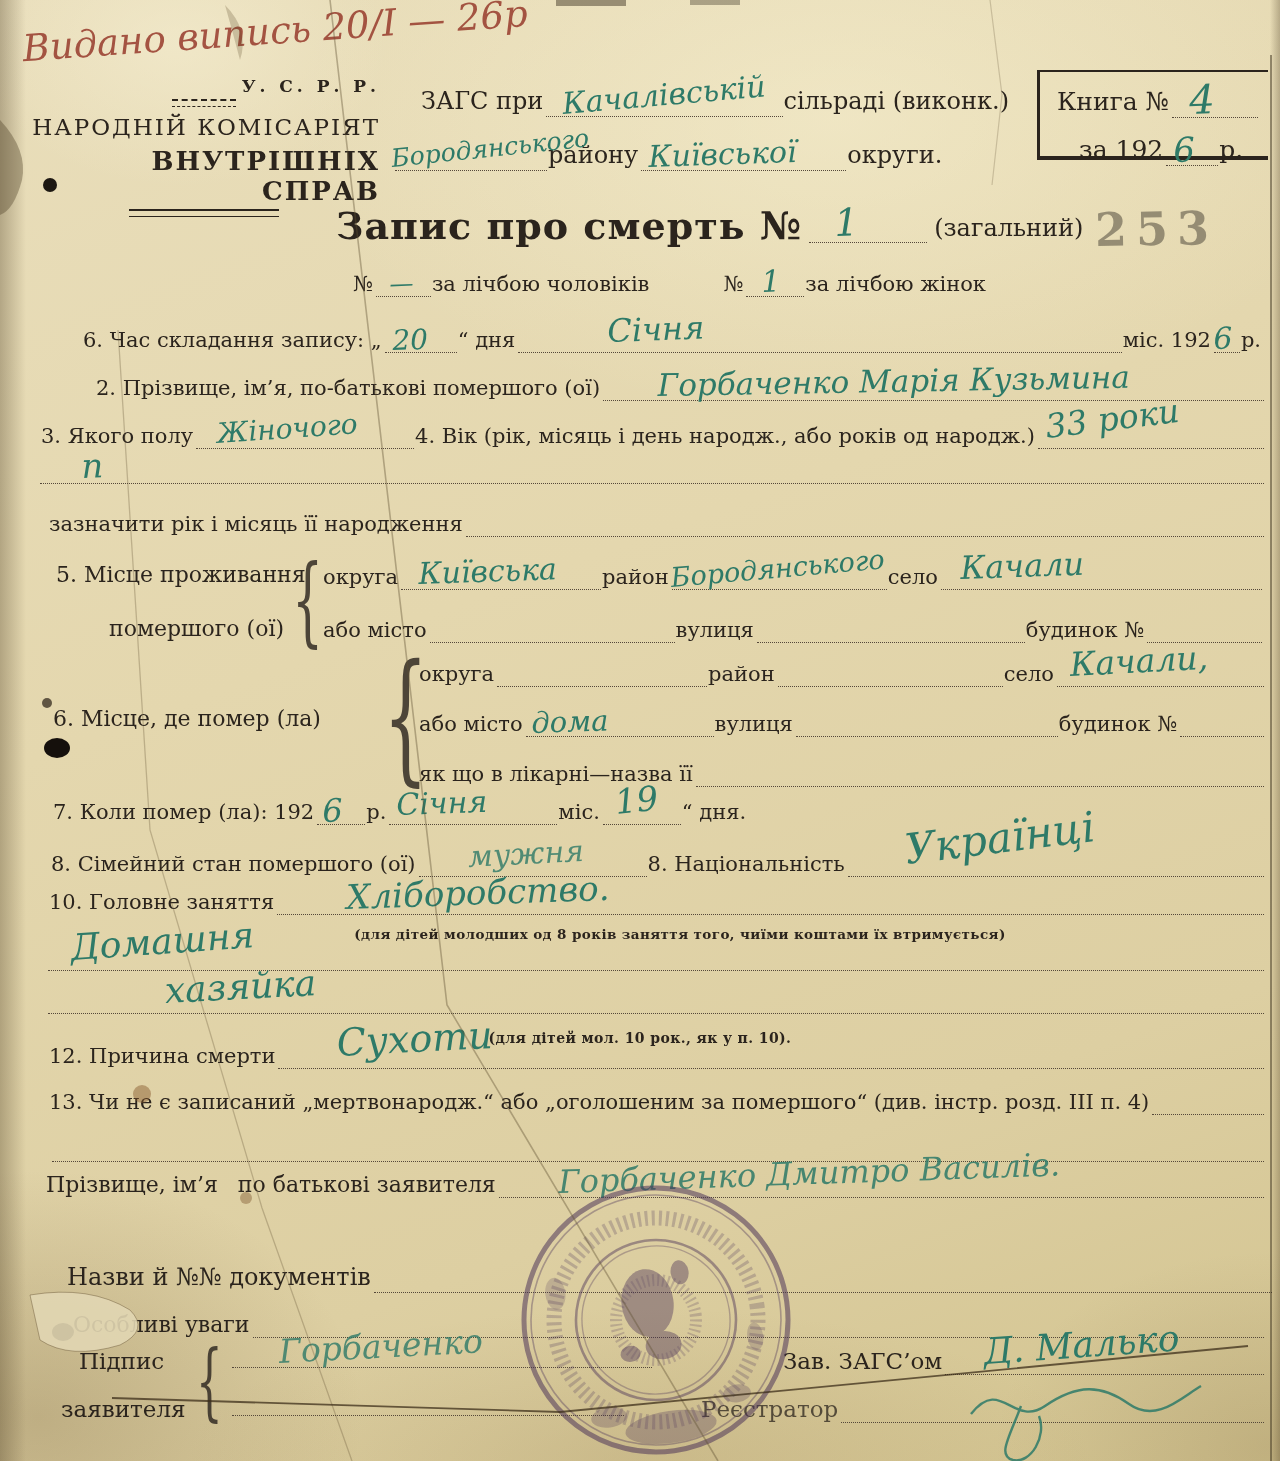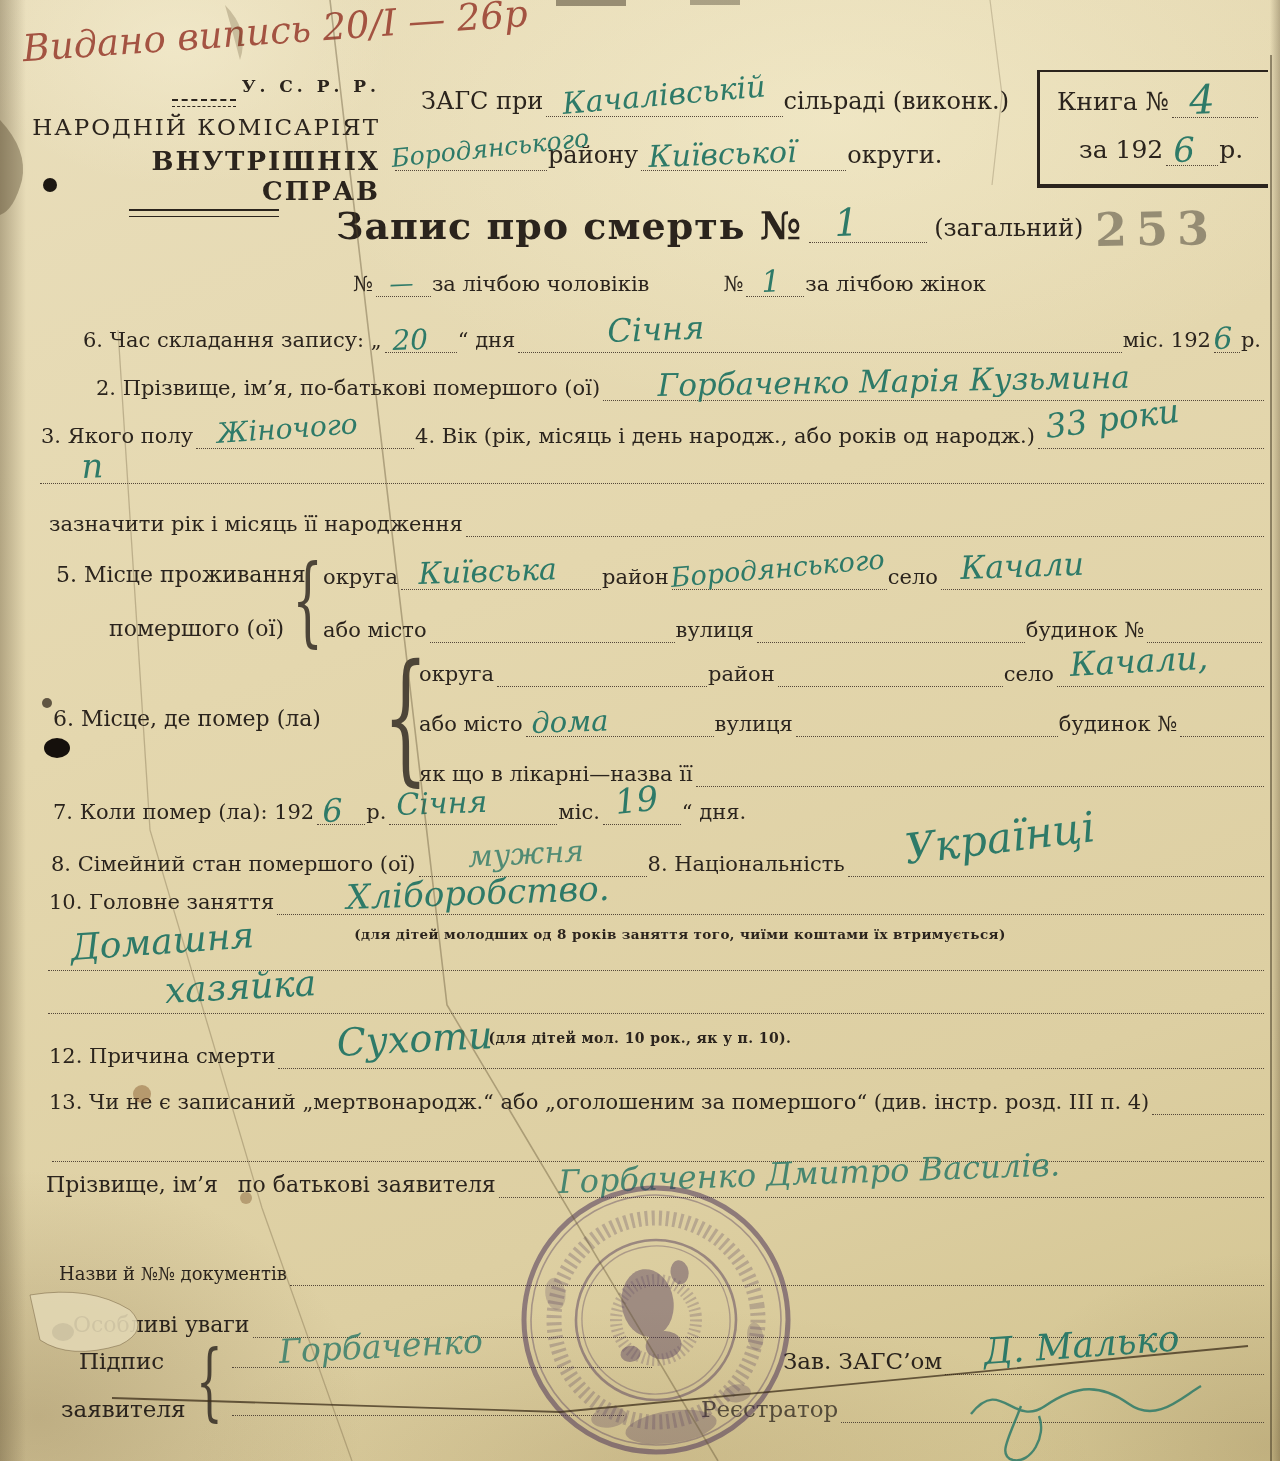--- a/index.html
+++ b/index.html
@@ -66,21 +66,21 @@
     <span class="fill fx" style="width:152px">
       <span class="hand" style="font-size:25px;transform:rotate(-6deg);left:-2px;bottom:-4px">Бородянського</span>
     </span>
     <span class="lbl">району</span>
     <span class="fill fx" style="width:205px">
       <span class="hand" style="font-size:30px;left:8px;bottom:-5px">Київської</span>
     </span>
     <span class="lbl">округи.</span>
   </div>
 
-  <div style="position:absolute;left:1037px;top:70px;width:231px;height:118px;border-left:3px solid #2b241d;border-top:2px solid #2b241d;border-bottom:4px solid #2b241d;padding:16px 10px 0 16px;box-sizing:border-box">
+  <div style="position:absolute;left:1037px;top:70px;width:231px;height:90px;border-left:3px solid #2b241d;border-top:2px solid #2b241d;border-bottom:4px solid #2b241d;padding:16px 10px 0 16px;box-sizing:border-box">
     <div class="row" style="position:static;font-size:25px">
       <span class="lbl">Книга №</span>
       <span class="fill">
         <span class="hand" style="font-size:40px;left:18px;bottom:-6px">4</span>
       </span>
     </div>
     <div class="row" style="position:static;font-size:25px;margin-top:18px;padding-left:22px">
       <span class="lbl">за 192</span>
       <span class="fill fx" style="width:52px">
         <span class="hand" style="font-size:34px;left:8px;bottom:-6px">6</span>
@@ -280,21 +280,21 @@
   <div class="row" style="left:45px;top:1172px;width:1219px;font-size:22px">
     <span class="lbl">Прізвище, ім’я</span>
     <span style="width:16px"></span>
     <span class="lbl">по батькові заявителя</span>
     <span class="fill">
       <span class="hand" style="font-size:32px;left:60px;bottom:-3px;opacity:.85">Горбаченко Дмитро Василів.</span>
     </span>
   </div>
 
 
-  <div class="row" style="left:58px;top:1264px;width:1206px;font-size:18px">
+  <div class="row" style="left:66px;top:1264px;width:1206px;font-size:24px">
     <span class="lbl">Назви й №№ документів</span>
     <span class="fill"></span>
   </div>
 
   <div class="row" style="left:72px;top:1312px;width:1192px;font-size:22px">
     <span class="lbl">Особливі уваги</span>
     <span class="fill"></span>
   </div>
 
   <div class="row" style="left:78px;top:1348px;font-size:23px">

